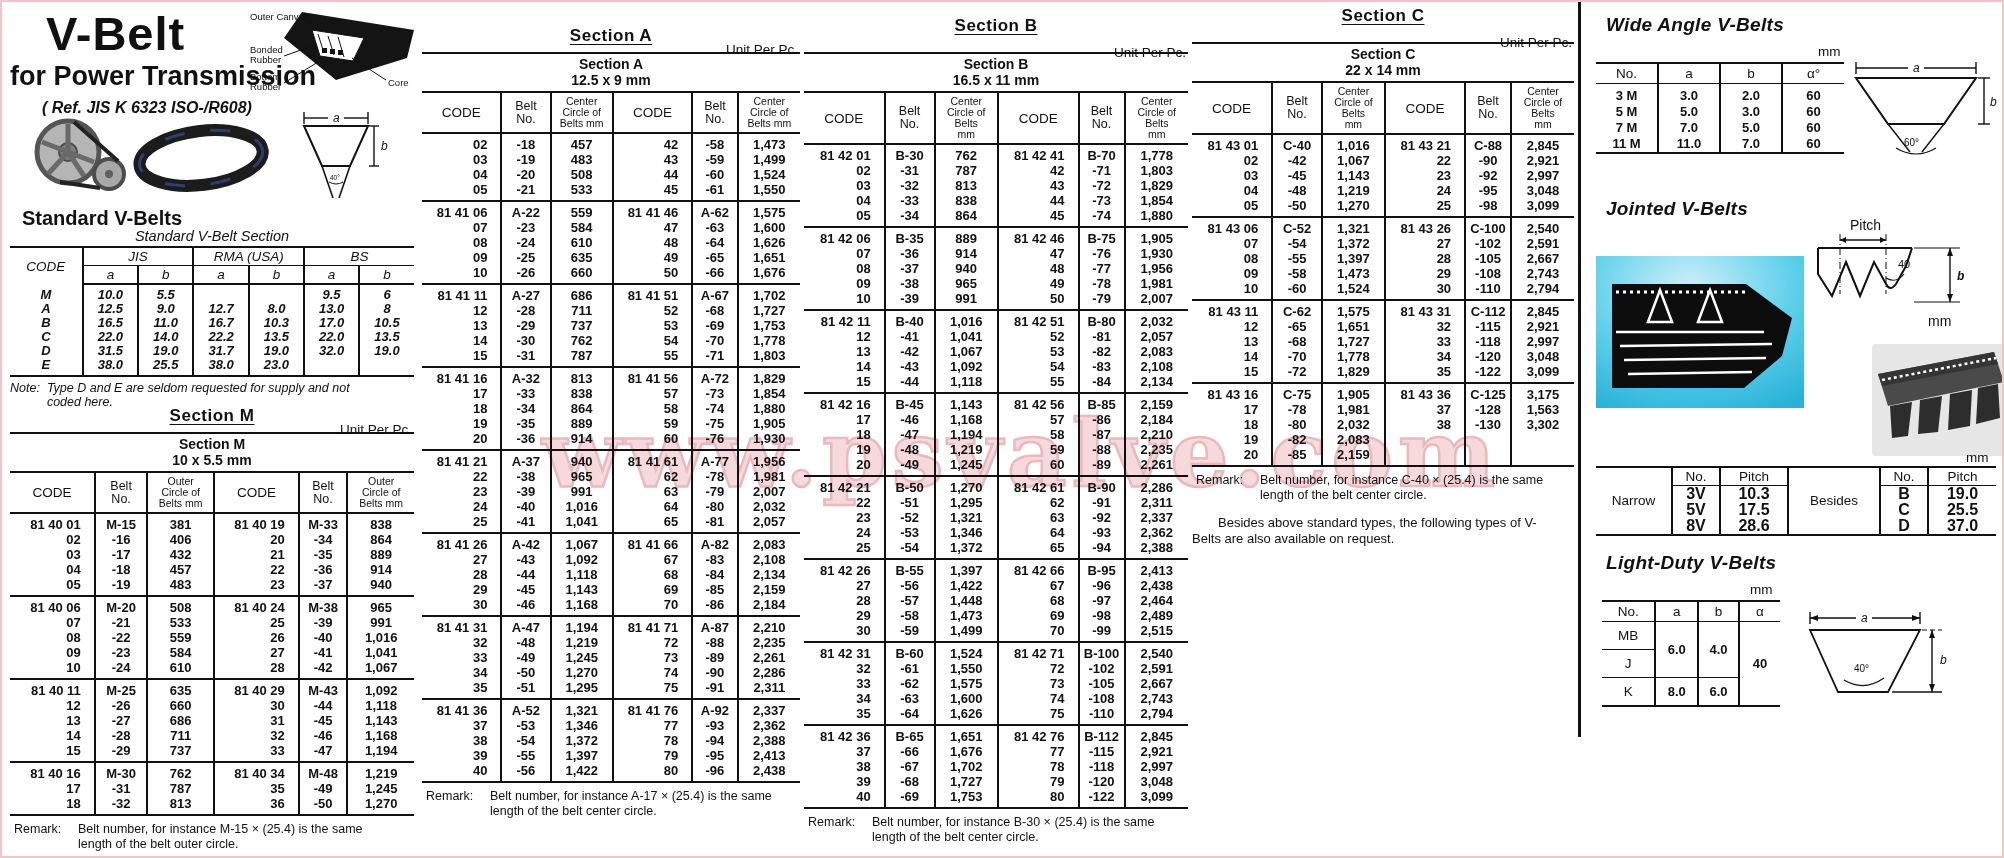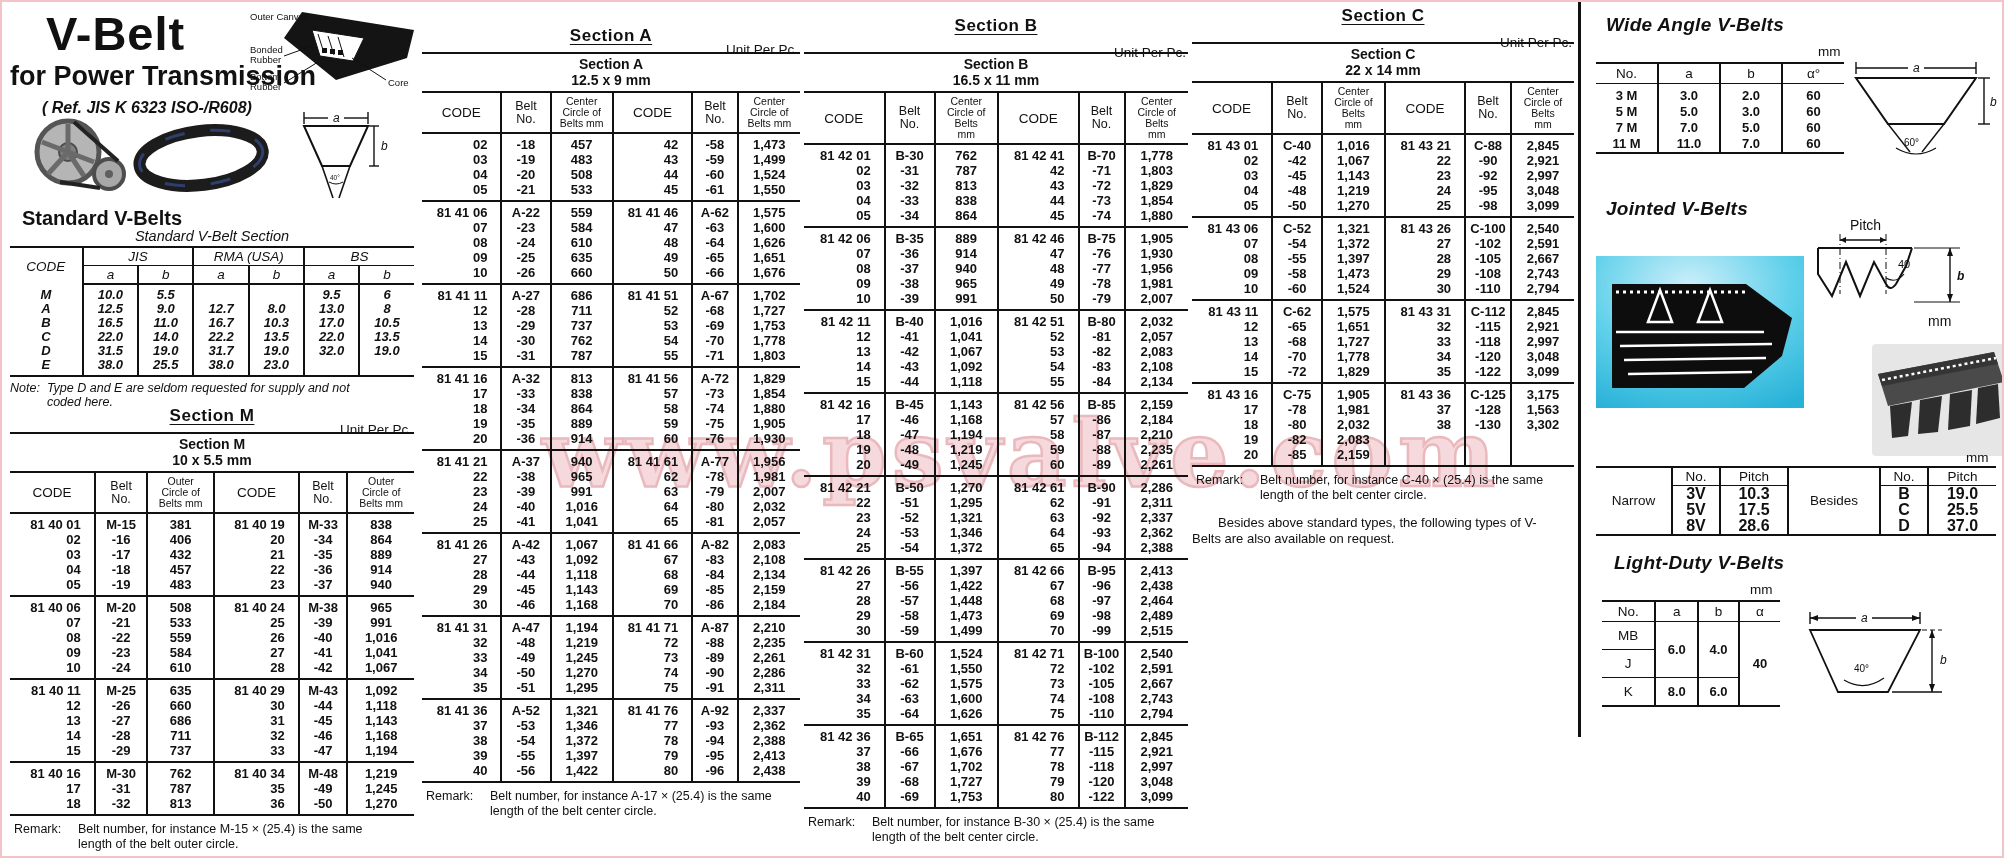--- a/index.html
+++ b/index.html
@@ -1596,21 +1596,21 @@
         <tr>
           <td class="bl">8V</td>
           <td class="bl">28.6</td>
           <td class="bl">D</td>
           <td class="bl">37.0</td>
         </tr>
       </tbody>
         </table>
     </div>
 
-    <div class="rp-heading" style="left:20px; top:546px;font-style:italic;">Light-Duty V-Belts</div>
+    <div class="rp-heading" style="left:12px; top:546px;font-style:italic;">Light-Duty V-Belts</div>
     <div class="mm-label" style="left:156px; top:576px;">mm</div>
 
     <div class="ld-wrap">
       <table class="ld">
         <colgroup>
             <col style="width:30%">
             <col style="width:24%">
             <col style="width:23%">
             <col style="width:23%">
           </colgroup>

